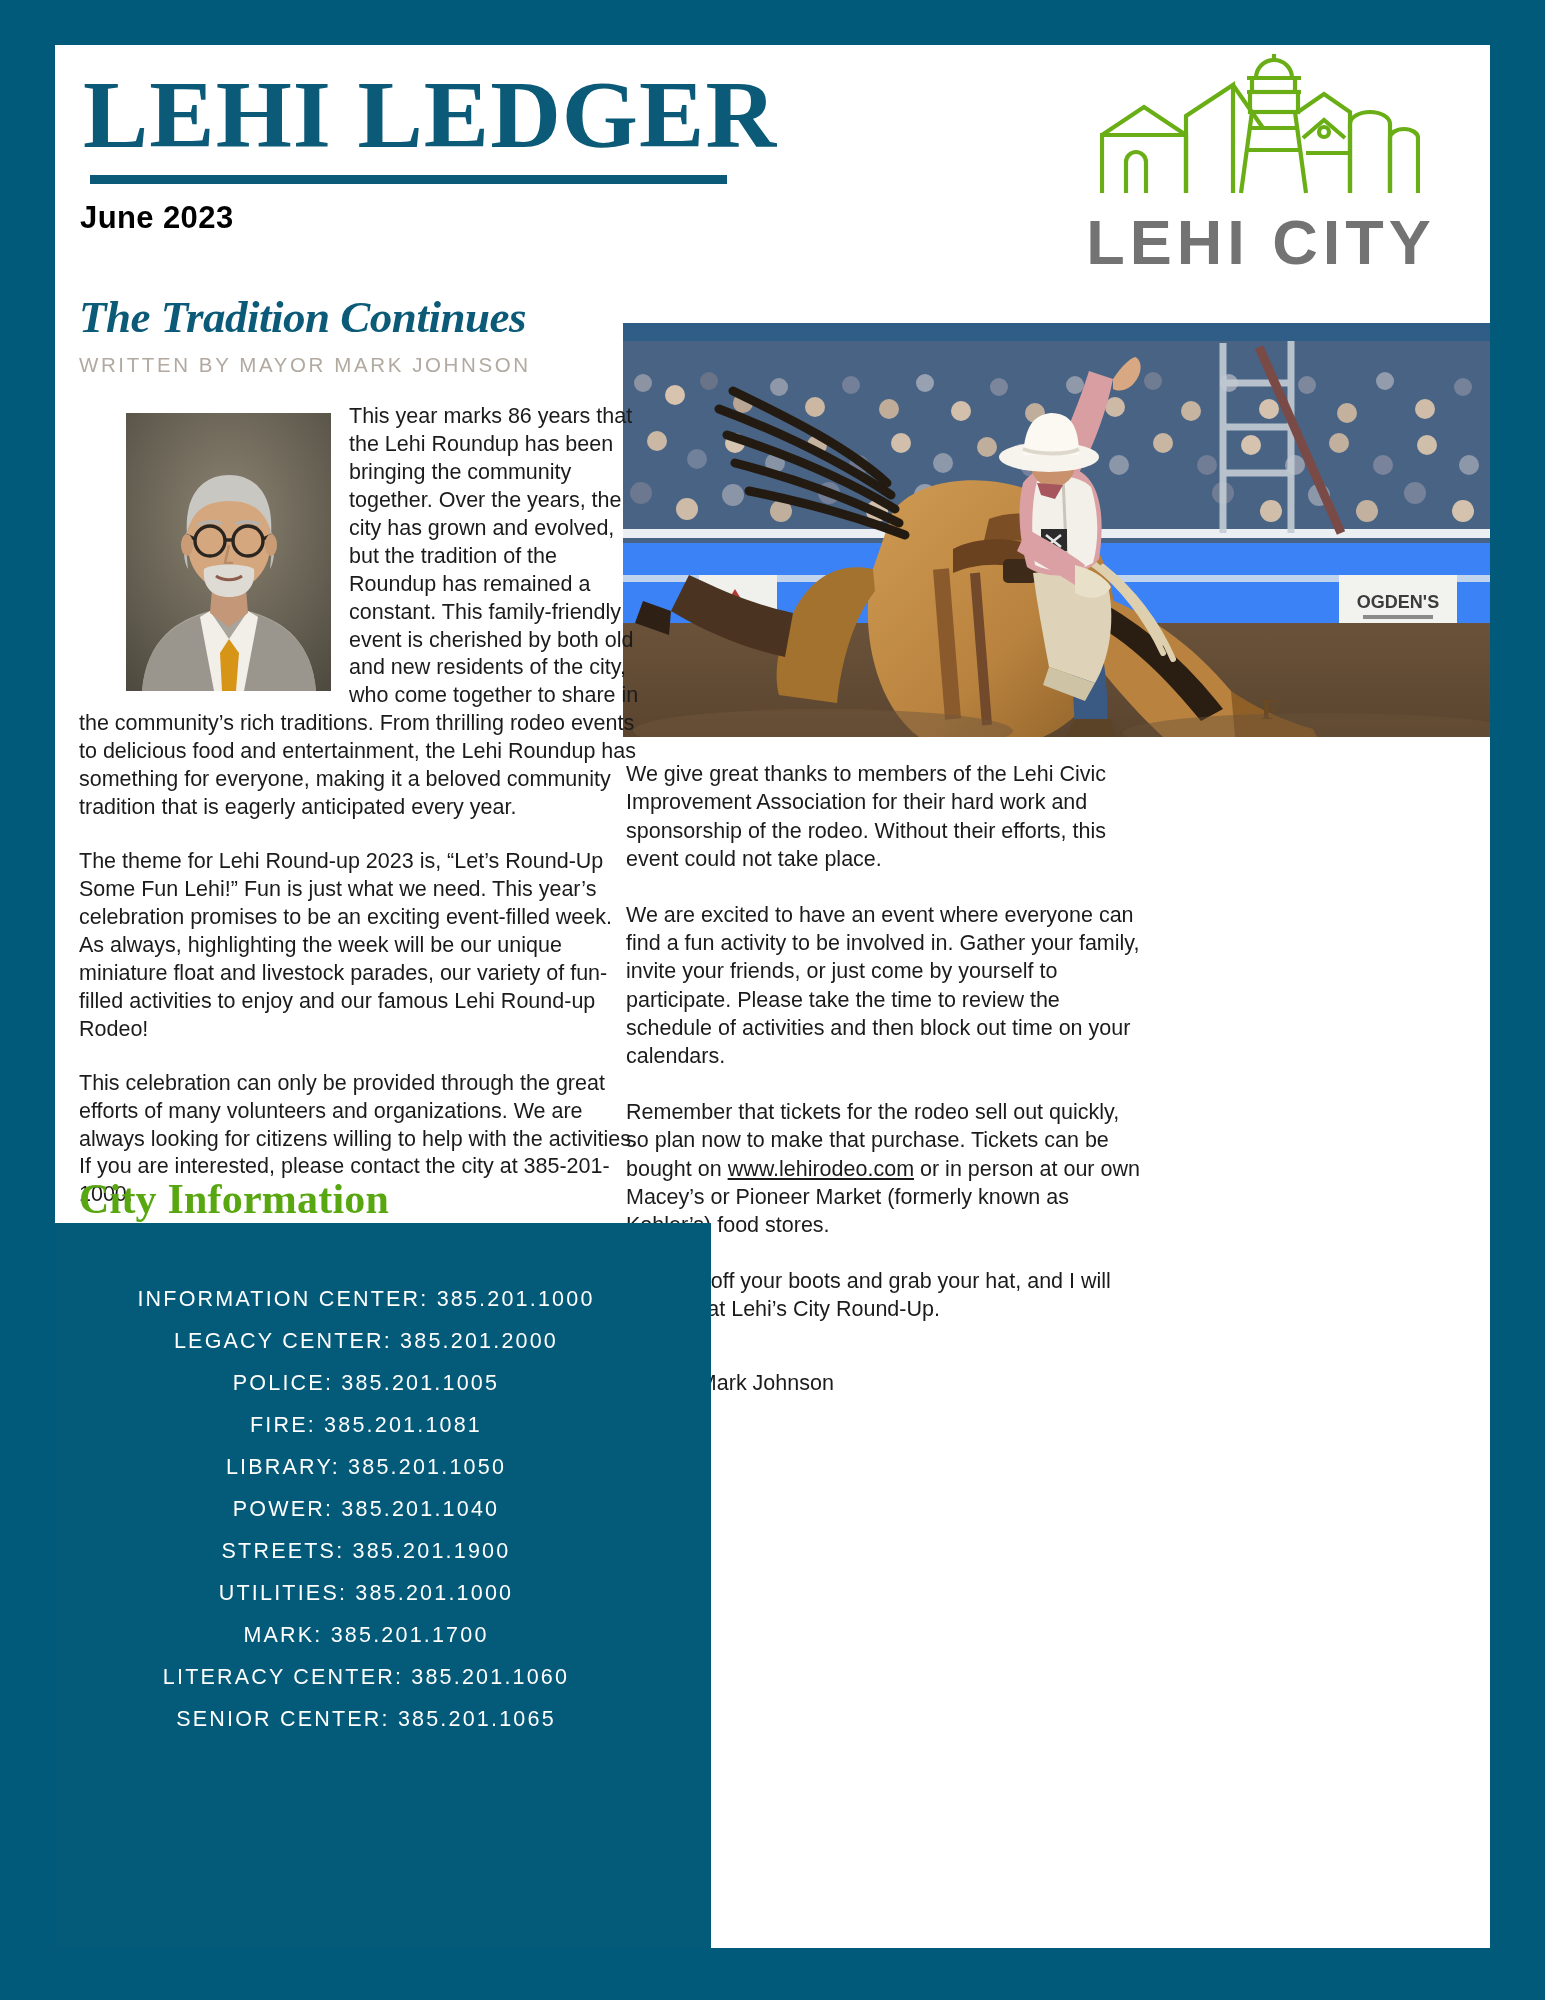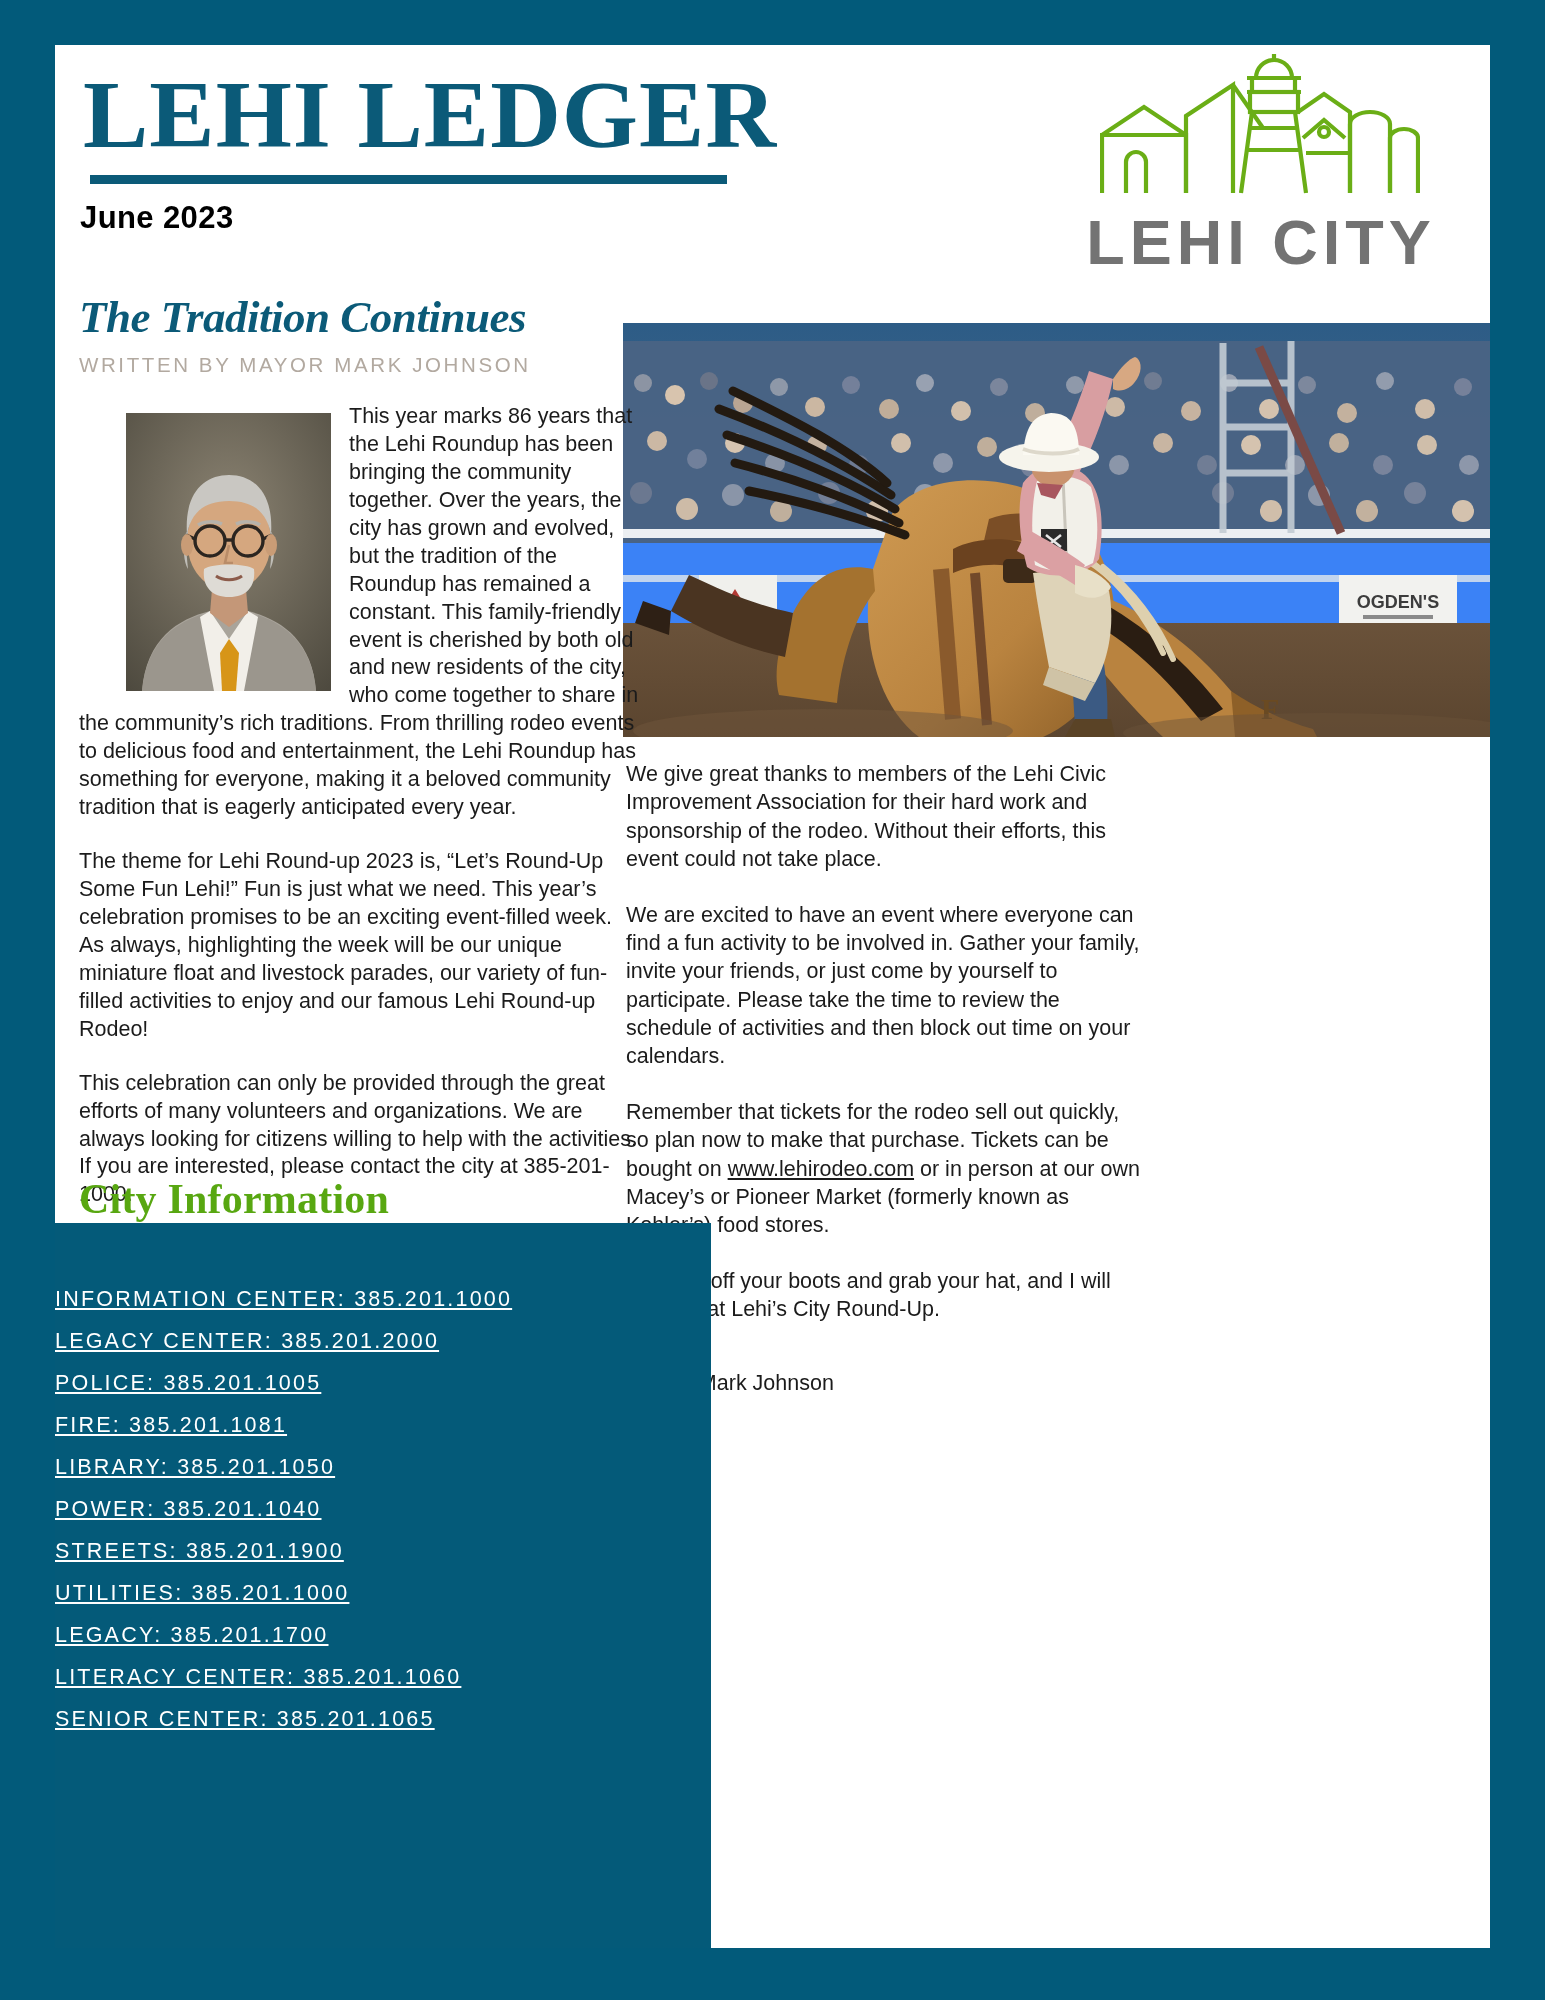--- a/index.html
+++ b/index.html
@@ -152,29 +152,28 @@
     letter-spacing: 0.2px;
   }
   .info-box {
     position: absolute;
     left: 0; top: 1178px;
     width: 656px; height: 725px;
     background: #045a79;
     padding: 66px 34px 0 0;
   }
   .info-line {
-    text-align: left;
+    text-align: center;
     color: #ffffff;
     font-size: 21.5px;
     letter-spacing: 2.2px;
     line-height: 1;
     margin-bottom: 20.5px;
     white-space: nowrap;
     font-weight: 400;
-    text-decoration: underline;
   }
 </style>
 </head>
 <body>
 
 <div class="page-border"></div>
 
 <div class="page">
 
   <div class="masthead">
@@ -472,18 +471,18 @@
 
   <div class="info-box">
     <div class="info-line">INFORMATION CENTER: 385.201.1000</div>
     <div class="info-line">LEGACY CENTER: 385.201.2000</div>
     <div class="info-line">POLICE: 385.201.1005</div>
     <div class="info-line">FIRE: 385.201.1081</div>
     <div class="info-line">LIBRARY: 385.201.1050</div>
     <div class="info-line">POWER: 385.201.1040</div>
     <div class="info-line">STREETS: 385.201.1900</div>
     <div class="info-line">UTILITIES: 385.201.1000</div>
-    <div class="info-line">LEGACY: 385.201.1700</div>
+    <div class="info-line">MARK: 385.201.1700</div>
     <div class="info-line">LITERACY CENTER: 385.201.1060</div>
     <div class="info-line">SENIOR CENTER: 385.201.1065</div>
   </div>
 
 </div>
 
 </body></html>

